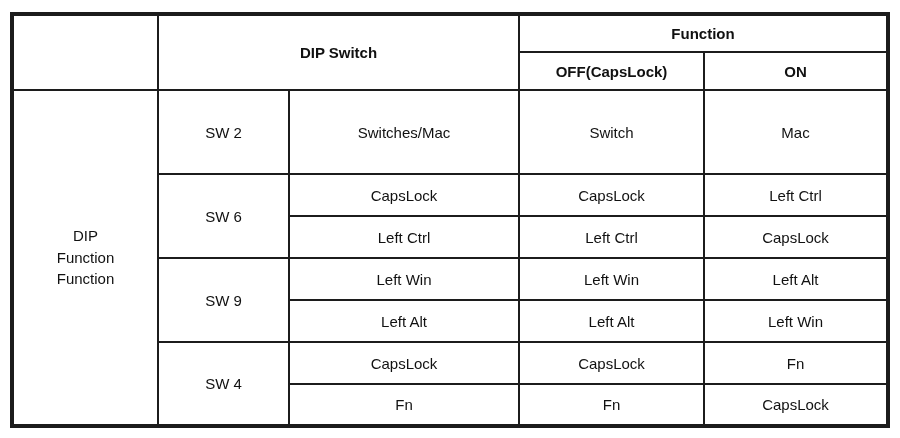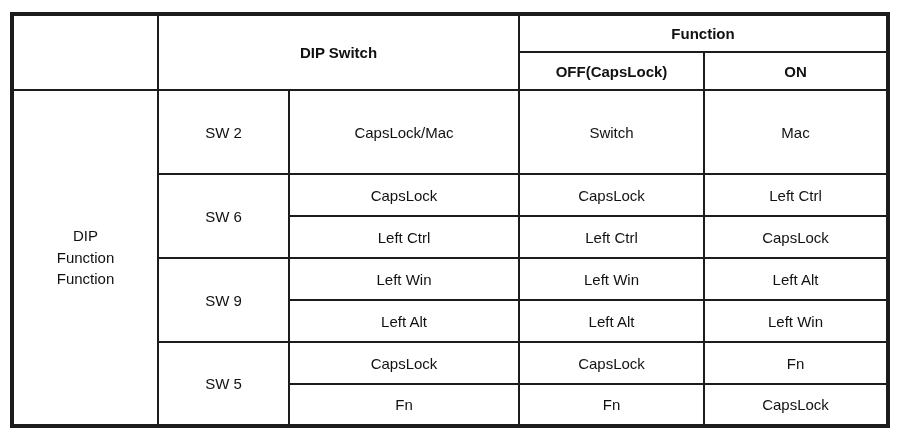--- a/index.html
+++ b/index.html
@@ -73,21 +73,21 @@
         <td class="hdr">ON</td>
       </tr>
 
       <tr class="sw1row">
         <td class="rowlabel" rowspan="7">
           <div>DIP</div>
           <div>Function</div>
           <div>Function</div>
         </td>
         <td>SW 2</td>
-        <td>CapsLock/Mac</td>
+        <td>Switches/Mac</td>
         <td>Switch</td>
         <td>Mac</td>
       </tr>
 
       <tr class="bodyrow">
         <td rowspan="2">SW 6</td>
         <td>CapsLock</td>
         <td>CapsLock</td>
         <td>Left Ctrl</td>
       </tr>
@@ -103,21 +103,21 @@
         <td>Left Win</td>
         <td>Left Alt</td>
       </tr>
       <tr class="bodyrow">
         <td>Left Alt</td>
         <td>Left Alt</td>
         <td>Left Win</td>
       </tr>
 
       <tr class="bodyrow">
-        <td rowspan="2">SW 5</td>
+        <td rowspan="2">SW 4</td>
         <td>CapsLock</td>
         <td>CapsLock</td>
         <td>Fn</td>
       </tr>
       <tr class="bodyrow">
         <td>Fn</td>
         <td>Fn</td>
         <td>CapsLock</td>
       </tr>
     </tbody>

